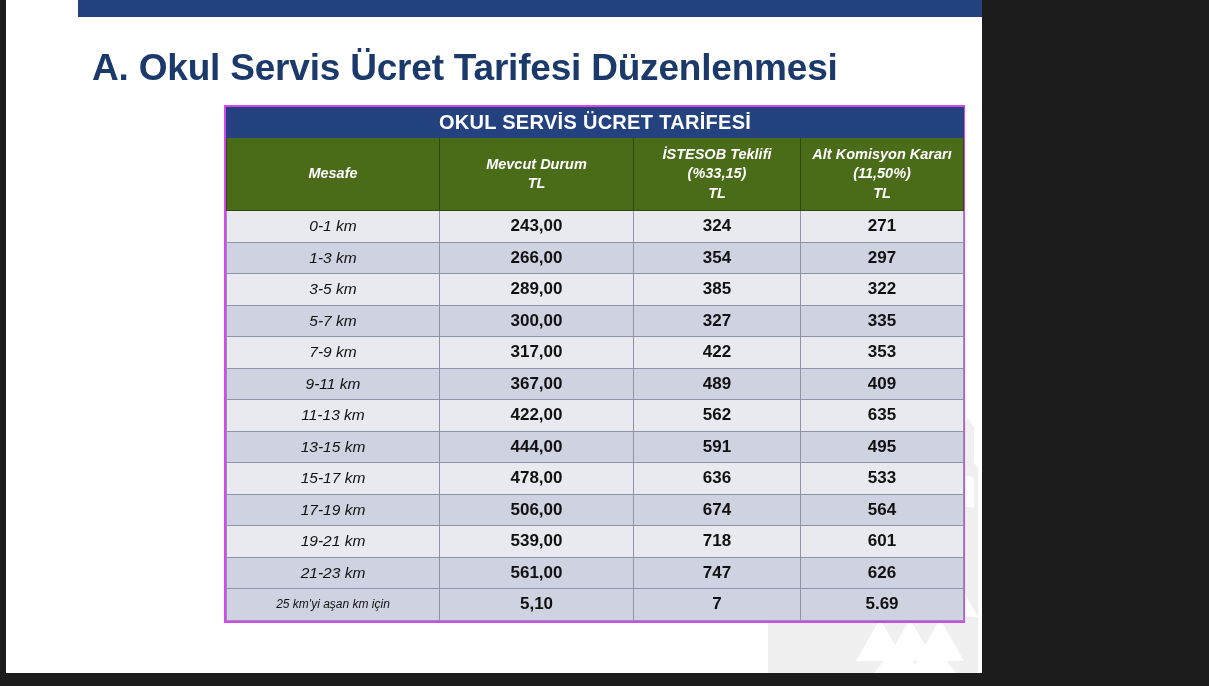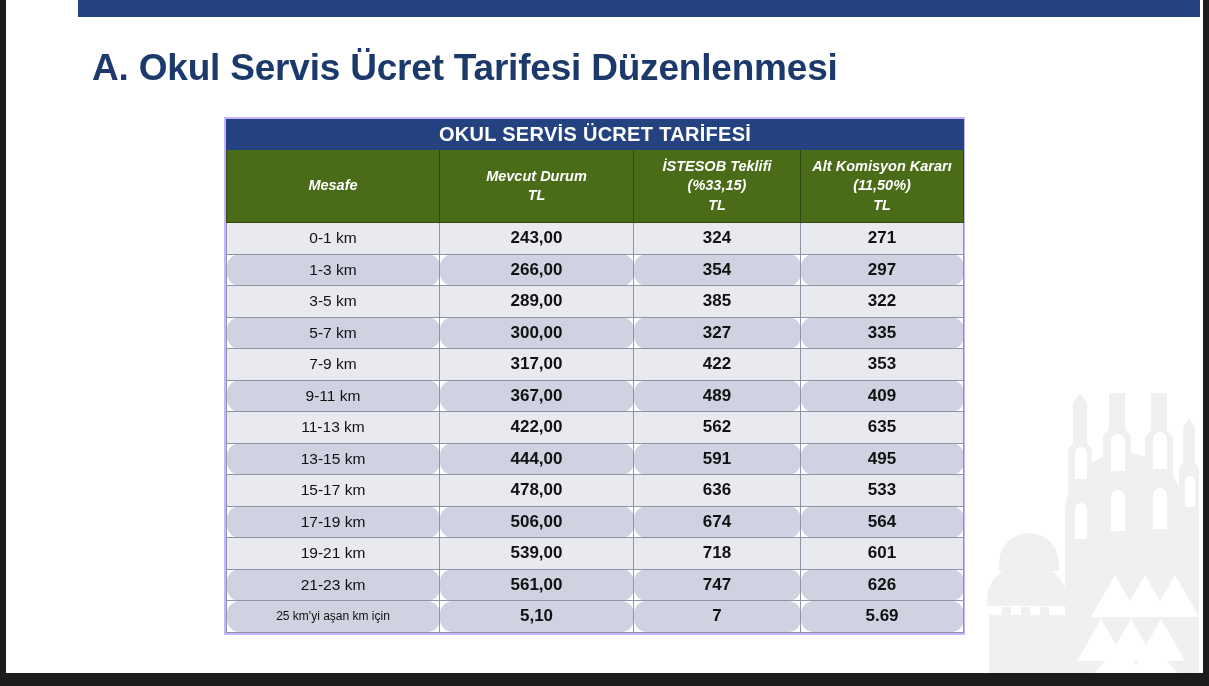--- a/index.html
+++ b/index.html
@@ -17,21 +17,21 @@
     width: 1209px;
     height: 686px;
     background: #1c1c1c;
   }
 
   
   #page-surface {
     position: absolute;
     left: 6px;
     top: 0px;
-    width: 1197px;
+    width: 976px;
     height: 673px;
     background: #ffffff;
     overflow: hidden;
   }
 
   
   #top-banner {
     position: absolute;
     left: 72px;
     top: 0px;
@@ -62,23 +62,22 @@
     letter-spacing: -0.2px;
     white-space: nowrap;
   }
 
   
   #tariff-table-wrap {
     position: absolute;
     left: 218px;
     top: 105px;
     width: 741px;
-    border: 2px solid #c4b5fd;
+    border: 2px solid #d946ef;
     background: #ffffff;
-    margin-top: 12px;
   }
 
   table#tariff-table {
     border-collapse: collapse;
     width: 100%;
     table-layout: fixed;
   }
 
   table#tariff-table col.c0 { width: 213px; }
   table#tariff-table col.c1 { width: 194px; }
@@ -118,27 +117,28 @@
     height: 31.5px;
     border: 1px solid #8f93a8;
     text-align: center;
     vertical-align: middle;
     color: #111111;
     padding: 0 2px;
   }
   tr.data-row td.col-dist {
     font-size: 15.5px;
     font-weight: normal;
+    font-style: italic;
   }
   tr.data-row td.col-num {
     font-size: 17px;
     font-weight: bold;
   }
   tr.data-row.shade-a td { background: #e9eaf0; }
-  tr.data-row.shade-b td { background: #ced2e1; border-radius: 13px; }
+  tr.data-row.shade-b td { background: #ced2e1; }
 
   
   tr.data-row.row-last td.col-dist { font-size: 12px; }
 
   
   #bottom-strip {
     position: absolute;
     left: 0;
     top: 673px;
     width: 1209px;

